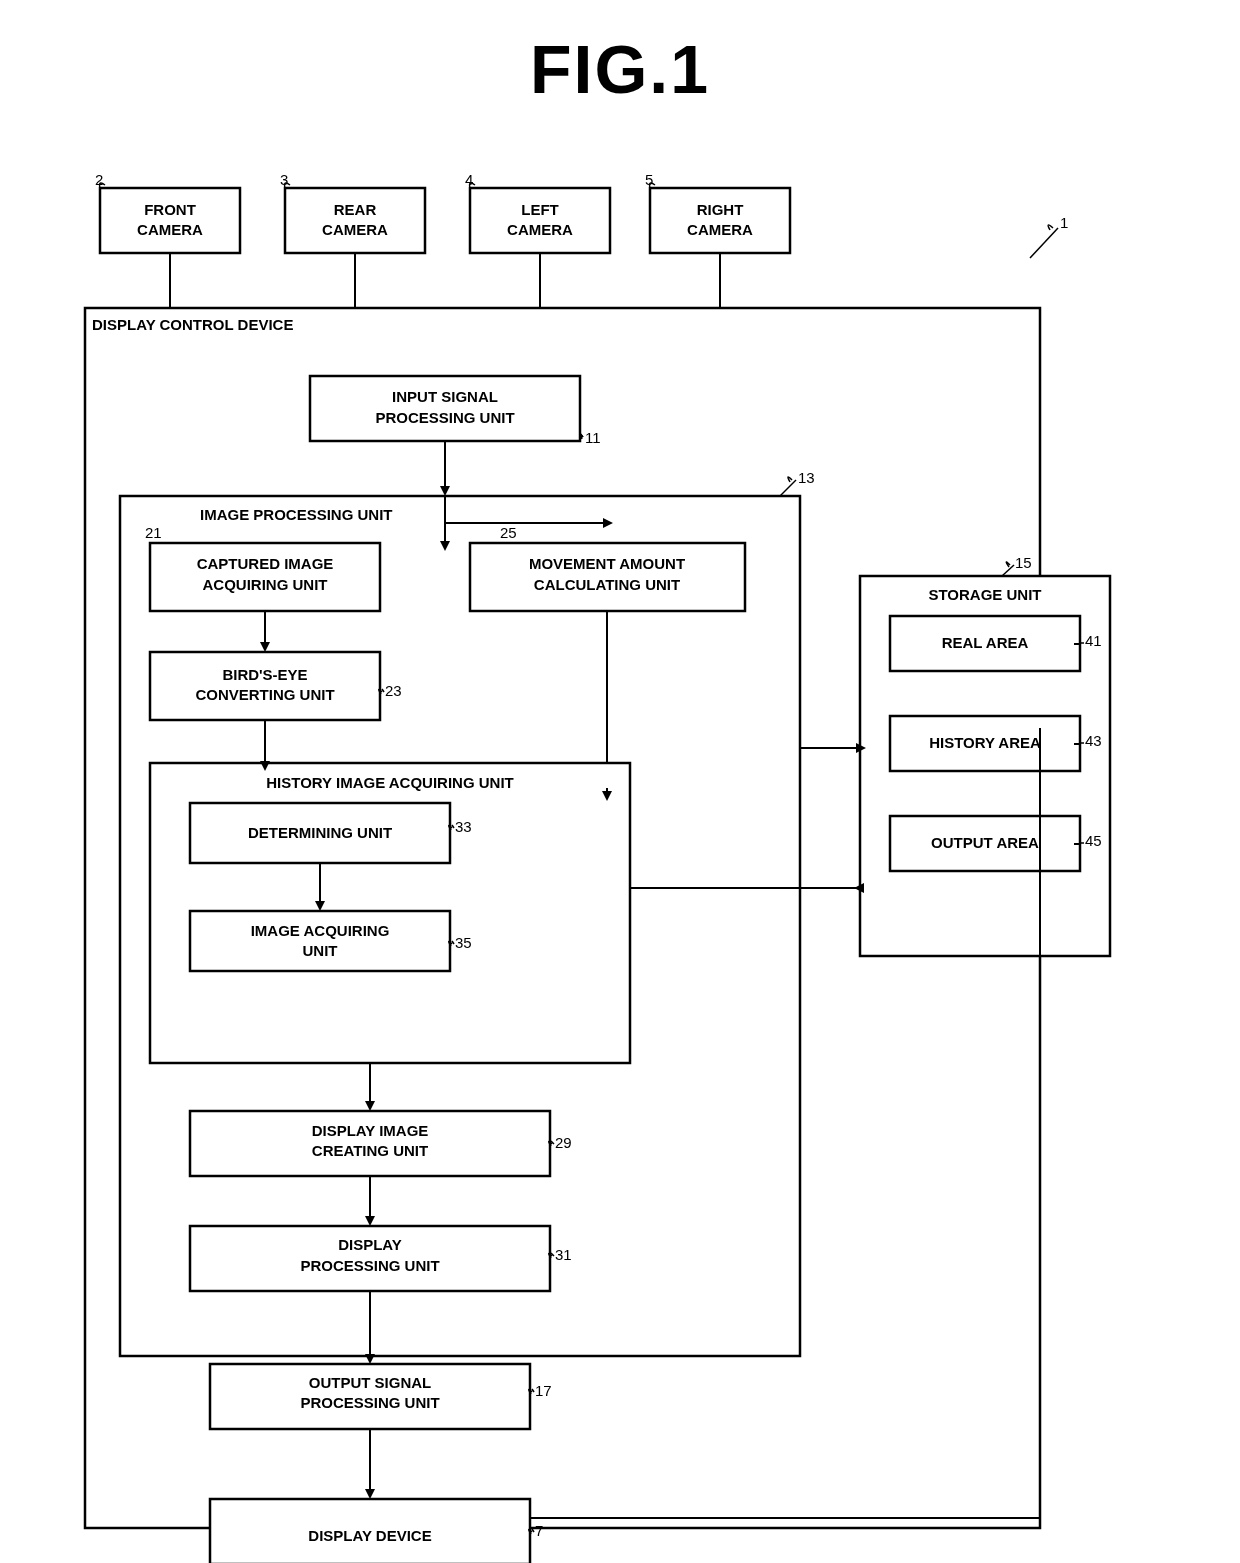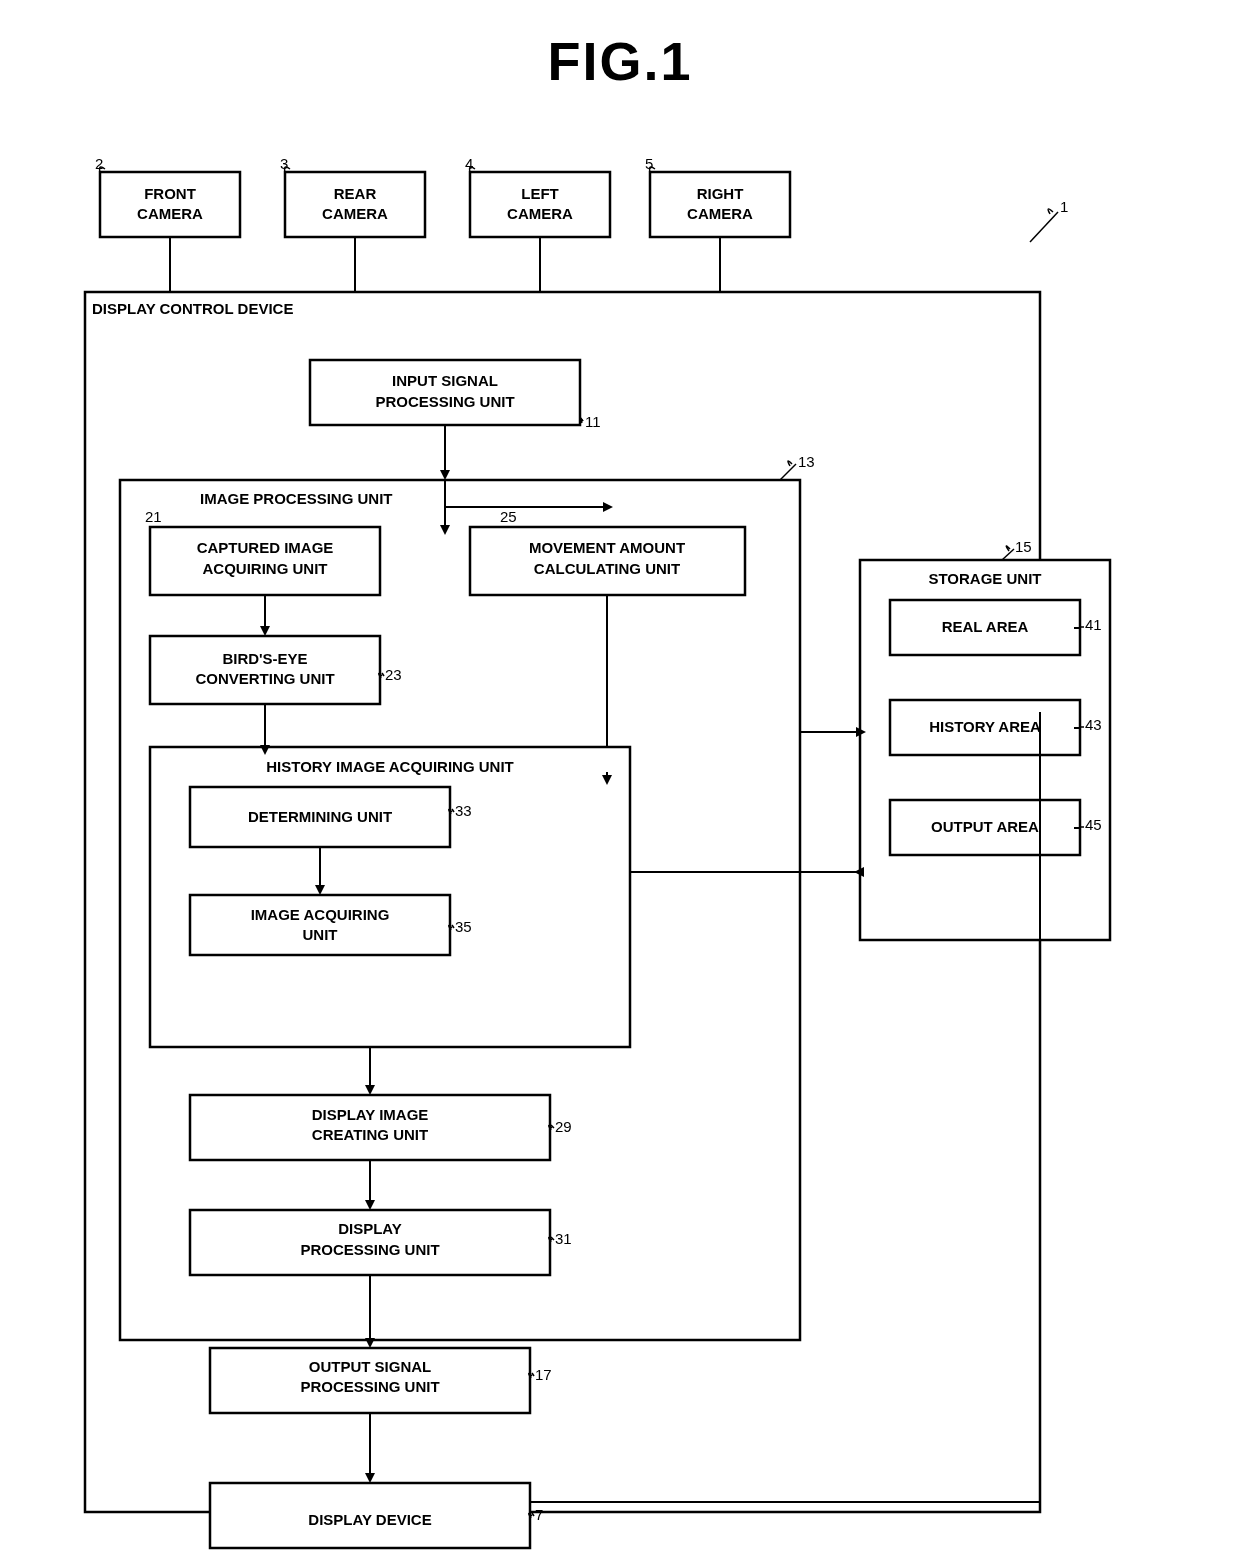--- a/index.html
+++ b/index.html
@@ -7,21 +7,21 @@
       background: #fff;
       font-family: Arial, sans-serif;
       width: 1240px;
       min-height: 1563px;
       position: relative;
       overflow: hidden;
     }
 
     .page-title {
       text-align: center;
-      font-size: 54px;
+      font-size: 68px;
       font-weight: bold;
       padding-top: 30px;
       padding-bottom: 20px;
       letter-spacing: 2px;
     }
 
     .main-svg {
       display: block;
       margin: 0 auto;
     }

